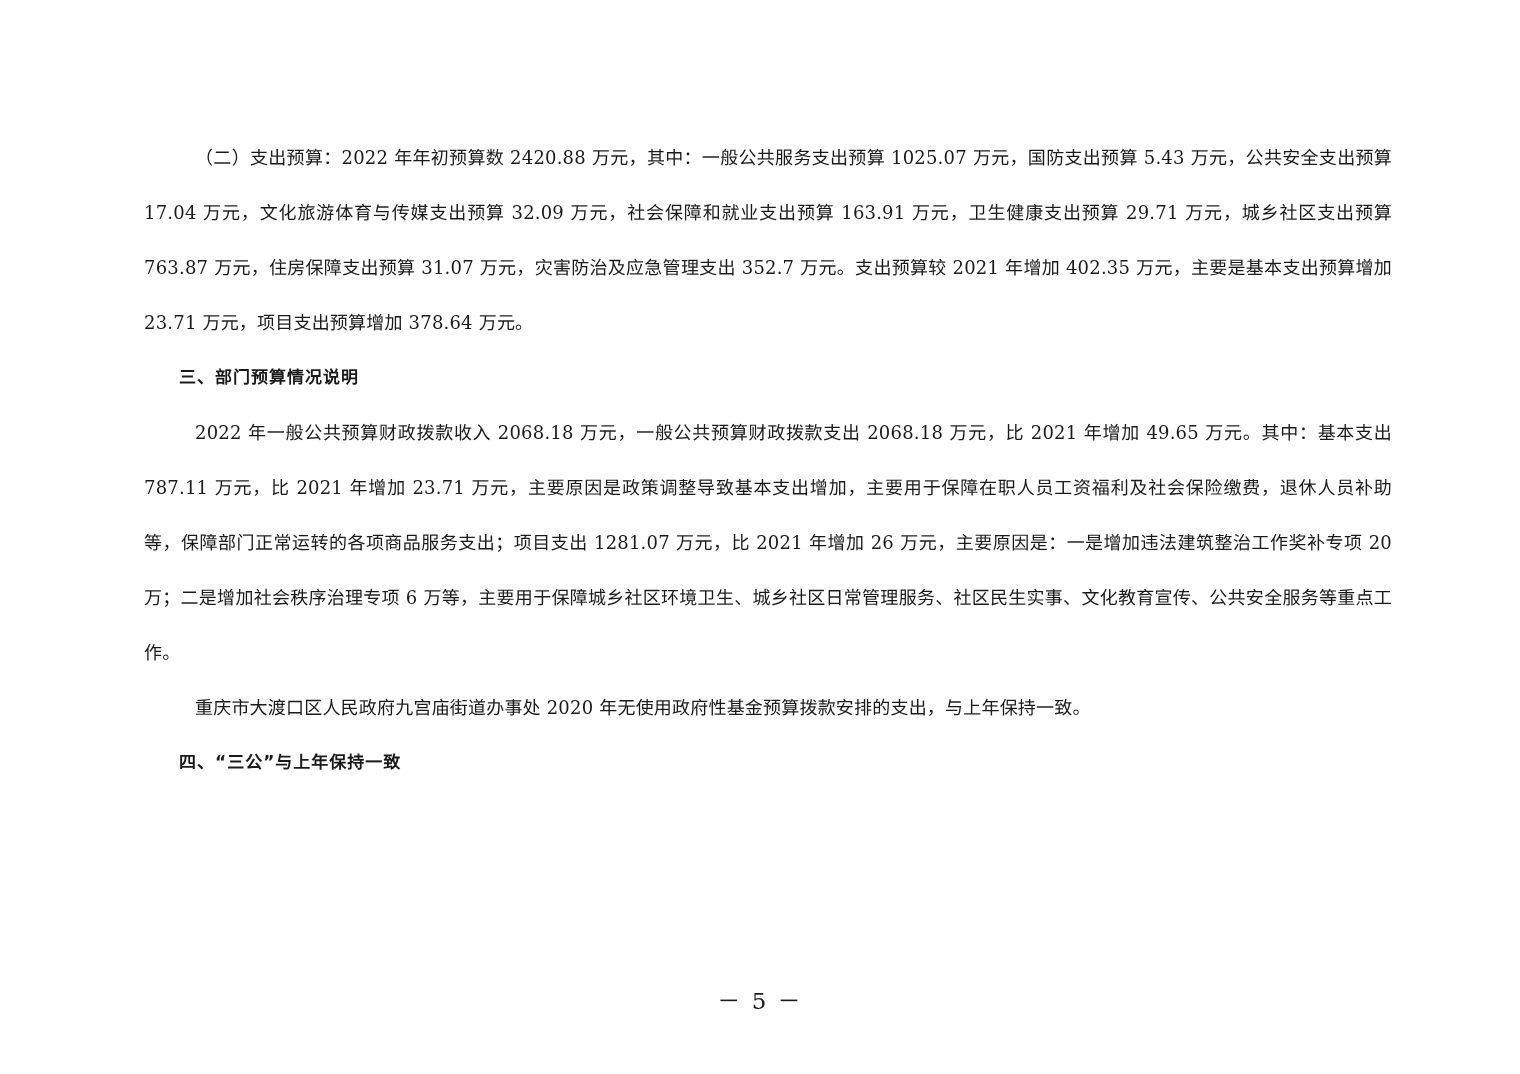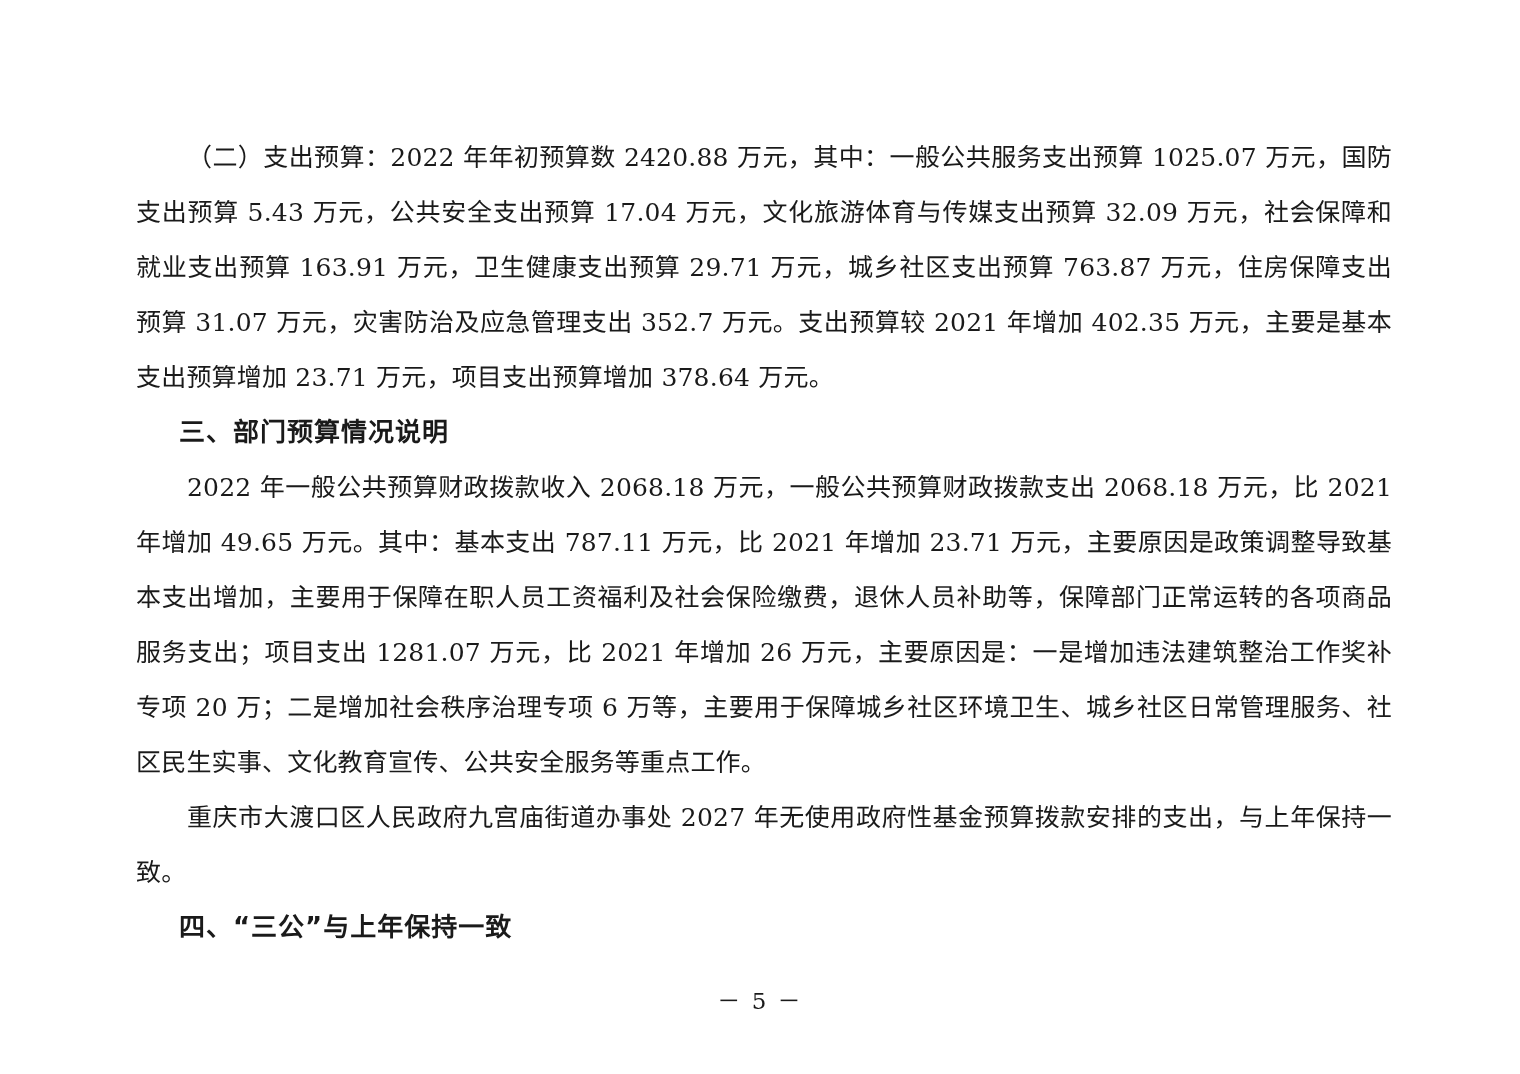--- a/index.html
+++ b/index.html
@@ -15,34 +15,34 @@
     overflow: hidden;
   }
   .page {
     position: relative;
     width: 1520px;
     height: 1074px;
     box-sizing: border-box;
     padding: 130px 128px 0 128px;
   }
   .body-text {
-    font-size: 25px;
+    font-size: 18px;
     line-height: 55px;
     text-align: justify;
     text-justify: inter-ideograph;
     letter-spacing: 0.2px;
-    margin: 0 0 0 8px;
+    margin: 0 0 0 16px;
   }
   .indent {
     text-indent: 51px;
   }
   .section-heading {
     font-family: "DejaVu Sans", "Liberation Sans", sans-serif;
     font-weight: bold;
-    font-size: 26px;
+    font-size: 17px;
     line-height: 55px;
     text-indent: 51px;
     margin: 0;
     letter-spacing: 1px;
   }
   .para-gap-small {
     margin-top: 0px;
   }
   .footer {
     position: absolute;
@@ -59,19 +59,19 @@
 <body>
 
 <div class="page">
 
   <p class="body-text indent">（二）支出预算：2022 年年初预算数 2420.88 万元，其中：一般公共服务支出预算 1025.07 万元，国防支出预算 5.43 万元，公共安全支出预算 17.04 万元，文化旅游体育与传媒支出预算 32.09 万元，社会保障和就业支出预算 163.91 万元，卫生健康支出预算 29.71 万元，城乡社区支出预算 763.87 万元，住房保障支出预算 31.07 万元，灾害防治及应急管理支出 352.7 万元。支出预算较 2021 年增加 402.35 万元，主要是基本支出预算增加 23.71 万元，项目支出预算增加 378.64 万元。</p>
 
   <h2 class="section-heading">三、部门预算情况说明</h2>
 
   <p class="body-text indent para-gap-small">2022 年一般公共预算财政拨款收入 2068.18 万元，一般公共预算财政拨款支出 2068.18 万元，比 2021 年增加 49.65 万元。其中：基本支出 787.11 万元，比 2021 年增加 23.71 万元，主要原因是政策调整导致基本支出增加，主要用于保障在职人员工资福利及社会保险缴费，退休人员补助等，保障部门正常运转的各项商品服务支出；项目支出 1281.07 万元，比 2021 年增加 26 万元，主要原因是：一是增加违法建筑整治工作奖补专项 20 万；二是增加社会秩序治理专项 6 万等，主要用于保障城乡社区环境卫生、城乡社区日常管理服务、社区民生实事、文化教育宣传、公共安全服务等重点工作。</p>
 
-  <p class="body-text indent para-gap-small">重庆市大渡口区人民政府九宫庙街道办事处 2027 年无使用政府性基金预算拨款安排的支出，与上年保持一致。</p>
+  <p class="body-text indent para-gap-small">重庆市大渡口区人民政府九宫庙街道办事处 2020 年无使用政府性基金预算拨款安排的支出，与上年保持一致。</p>
 
   <h2 class="section-heading">四、“三公”与上年保持一致</h2>
 
   <div class="footer">－ 5 －</div>
 
 </div>
 
 </body></html>

